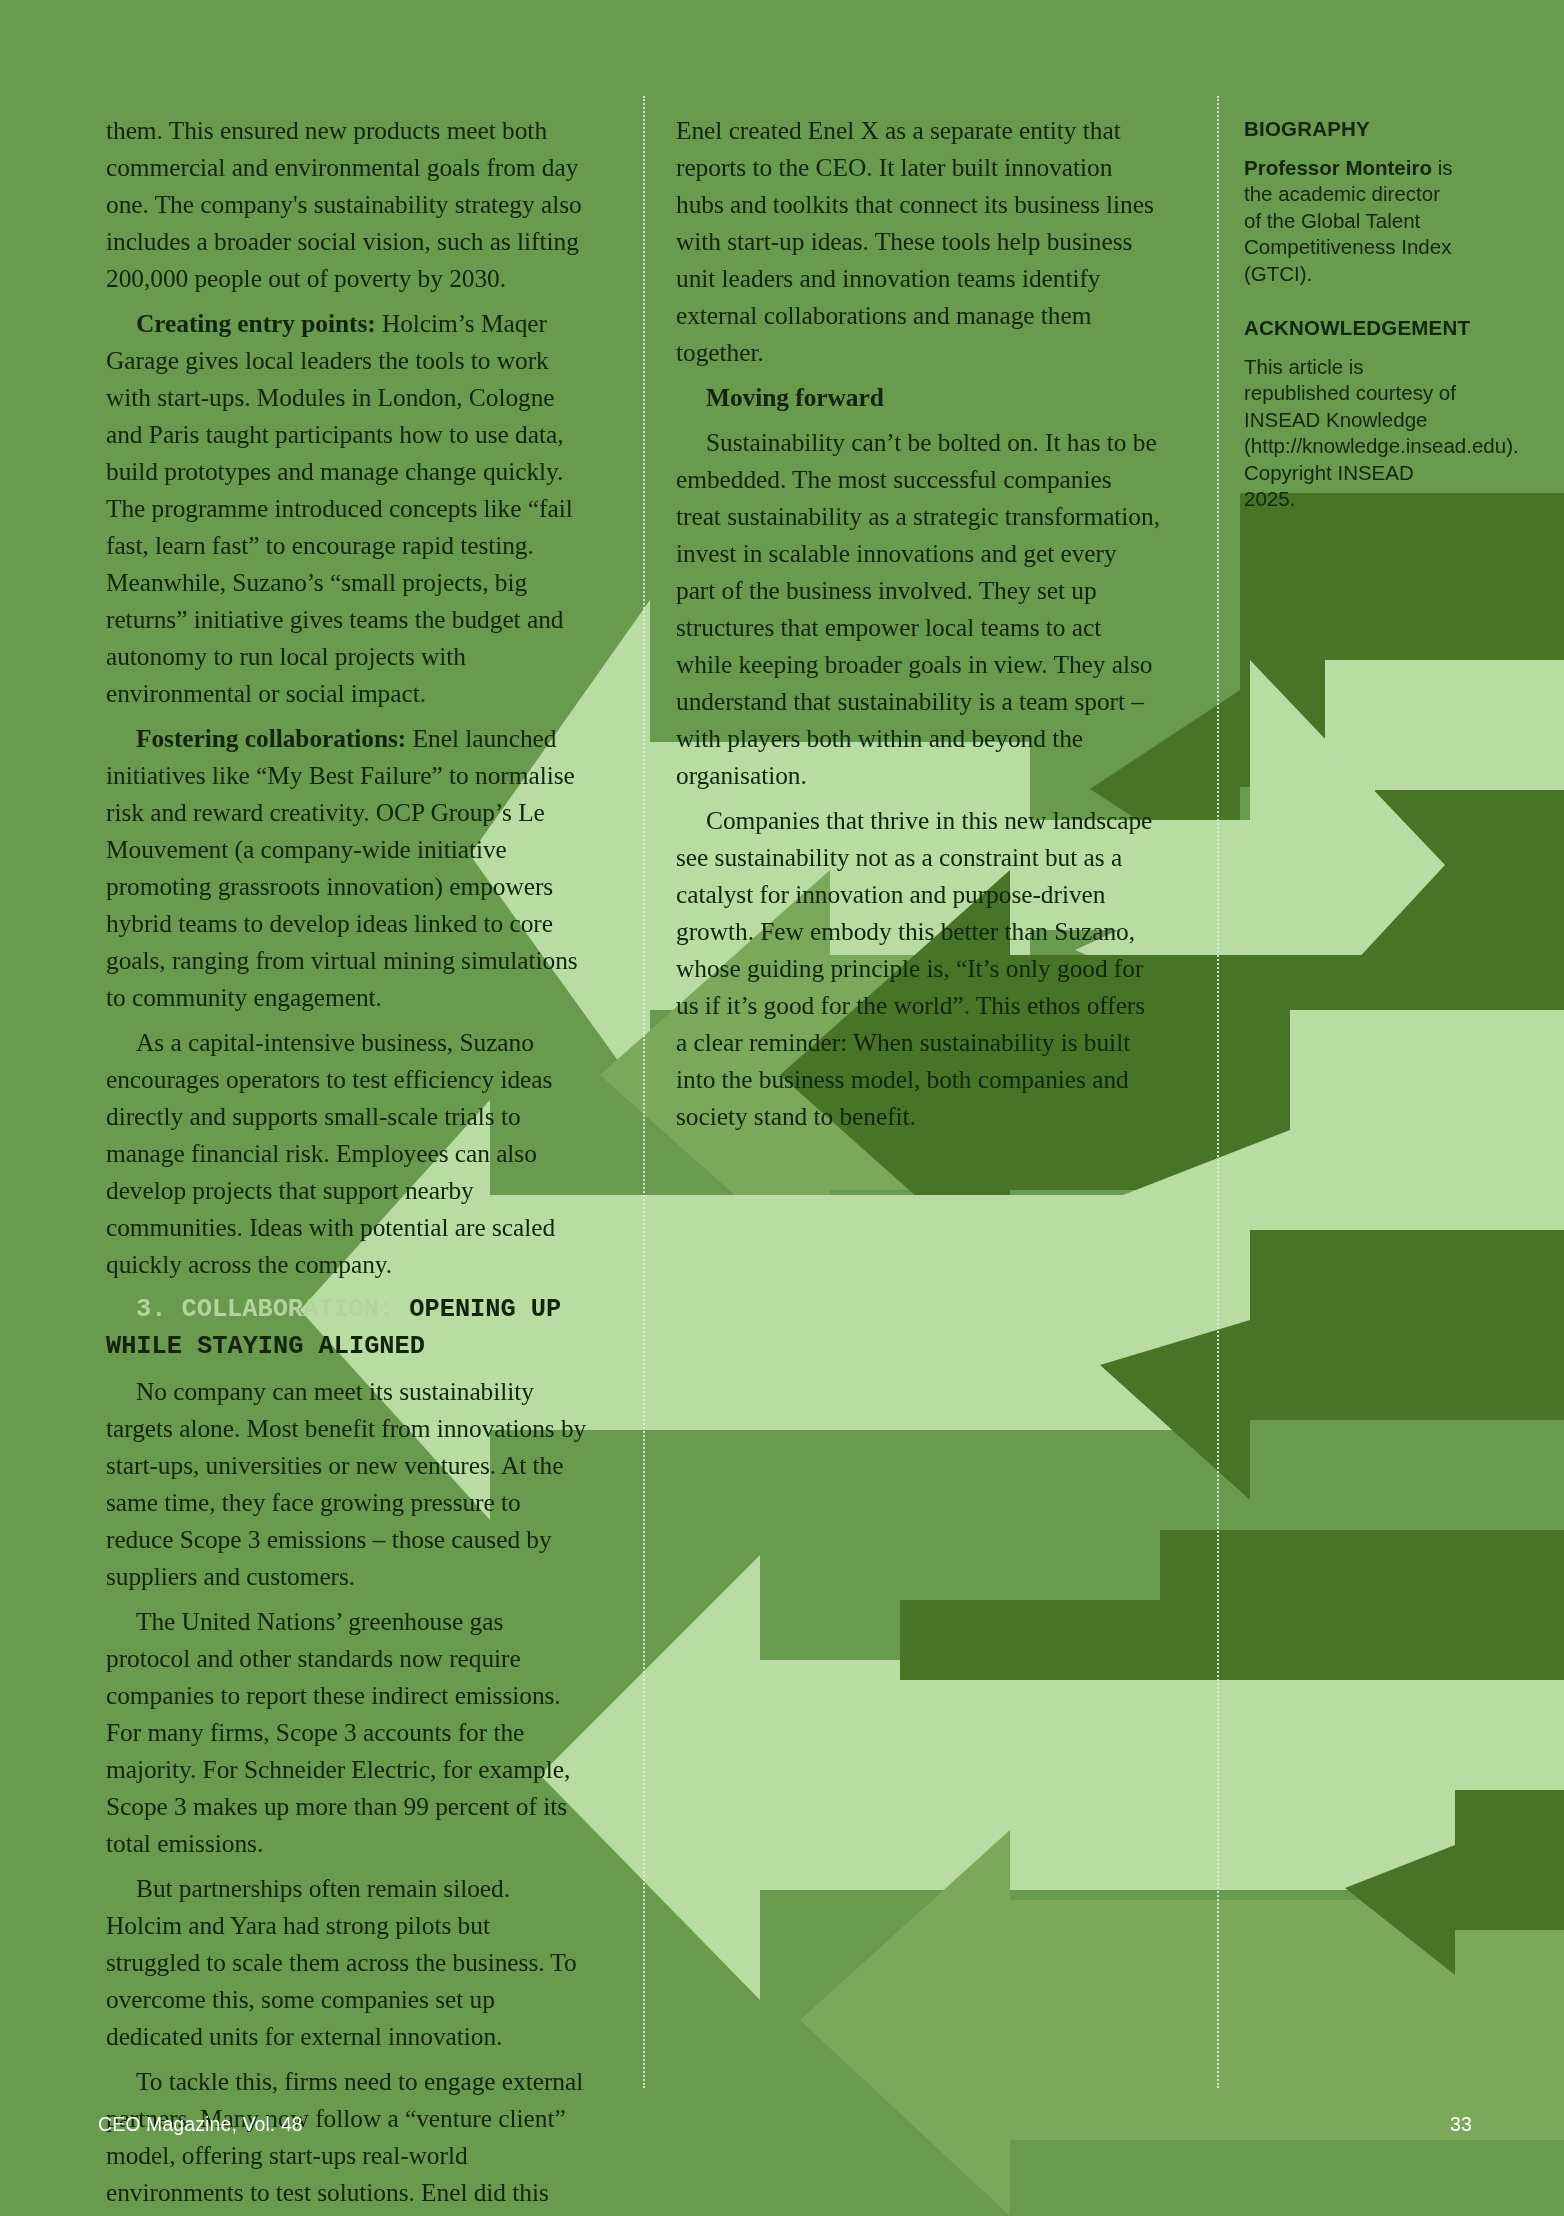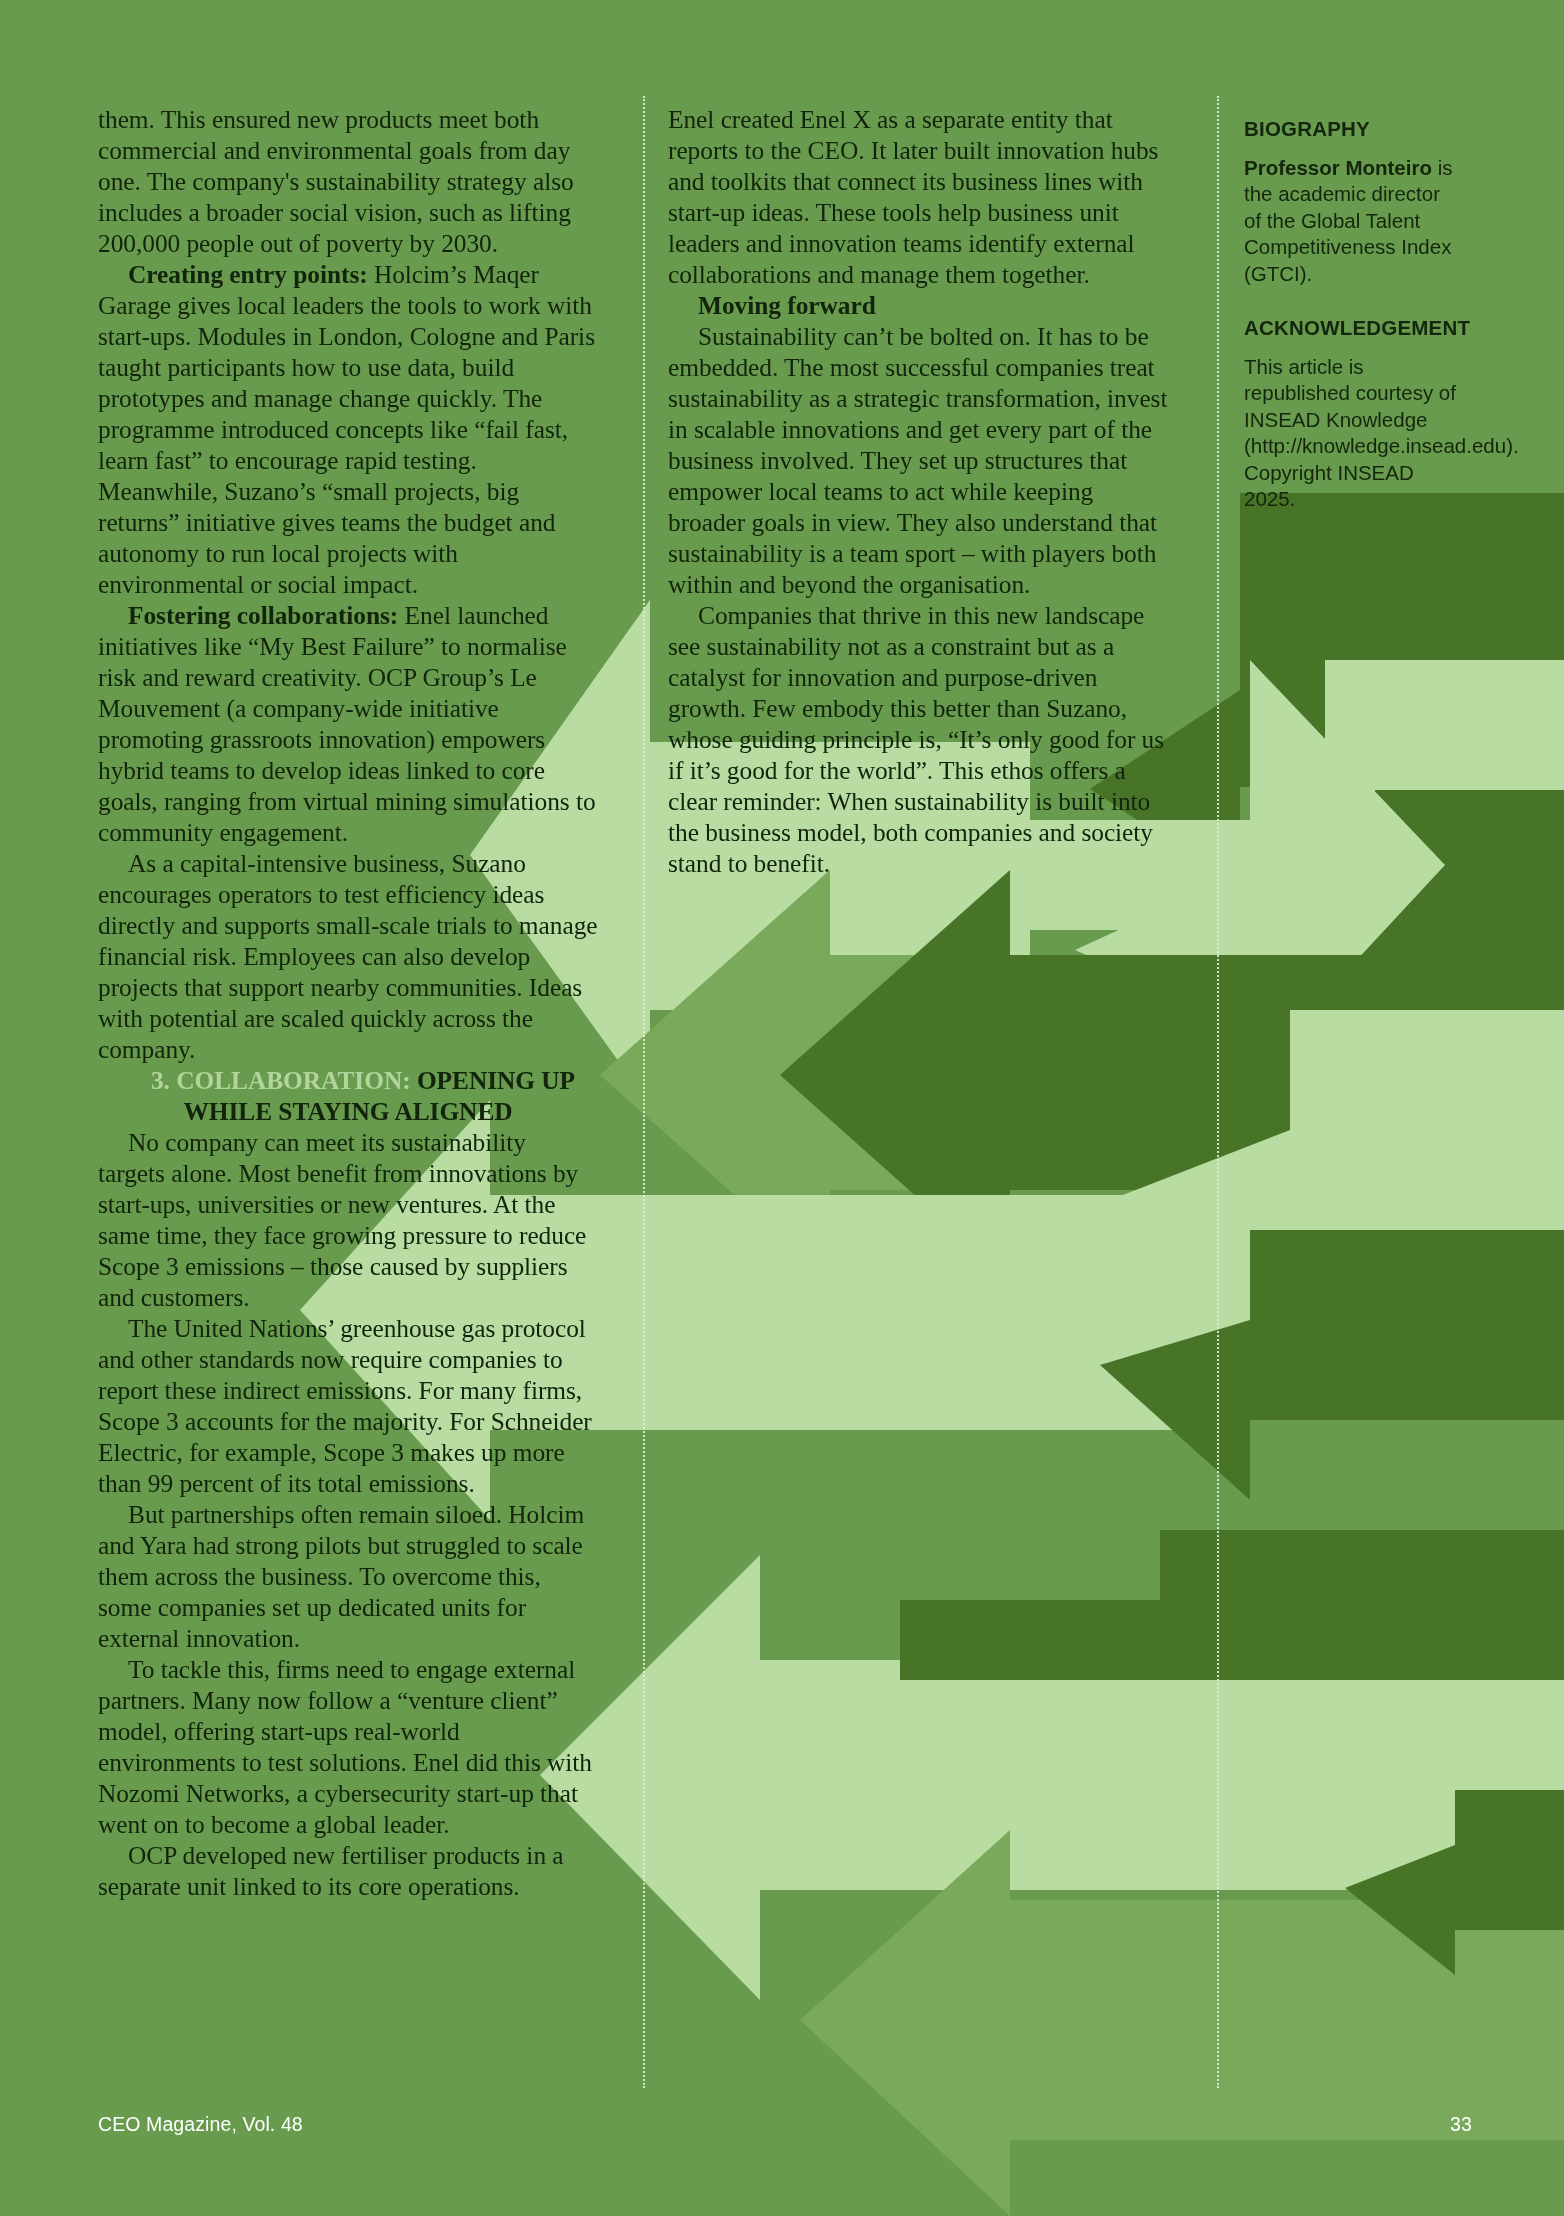--- a/index.html
+++ b/index.html
@@ -49,23 +49,23 @@
     position: absolute;
     top: 104px;
     color: #12240c;
   }
   #col-main-left  { left: 98px;  width: 500px; }
   #col-main-right { left: 668px; width: 500px; }
   #col-side       { left: 1232px; width: 240px; }
 
   
   .body-col p {
-    margin: 0;
+    margin: 8px;
     font-size: 25.4px;
-    line-height: 31px;
+    line-height: 37px;
     text-indent: 30px;
     color: #12240c;
     letter-spacing: -0.05px;
   }
   .body-col p.no-indent { text-indent: 0; }
   .body-col p b, .body-col p strong {
     font-weight: bold;
   }
 
   
@@ -75,29 +75,28 @@
     font-size: 25px;
     line-height: 30px;
     color: #ffffff;
     margin: 30px 0 2px 0;
     text-indent: 0;
   }
 
   
   .section-head {
     margin: 34px 0 4px 0;
-    font-family: Liberation Serif, serif;
+    font-family: Liberation Mono, monospace;
     font-weight: bold;
     font-size: 21.5px;
     line-height: 30px;
     letter-spacing: 2.6px;
     color: #ffffff;
     text-indent: 0;
     text-transform: uppercase;
-    text-align: center;
   }
   .section-head .num-part { color: #b4d49d; }
 
   
   #col-side {
     font-family: "Liberation Sans", sans-serif;
     font-size: 20.5px;
     line-height: 26.5px;
     color: #14260d;
   }

